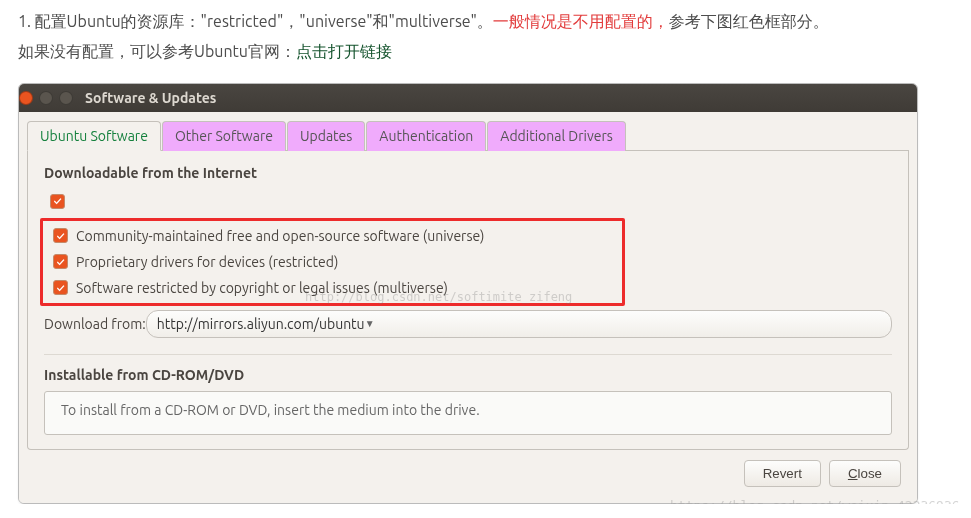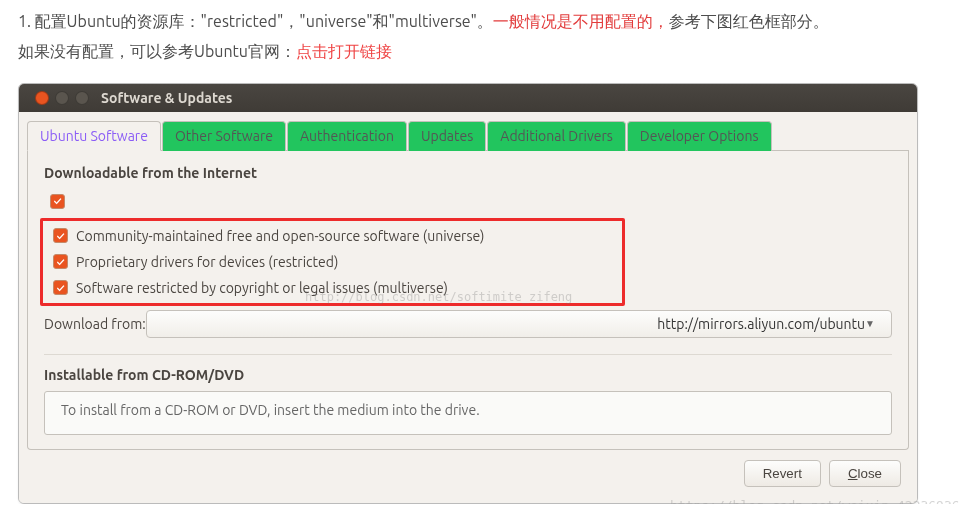--- a/index.html
+++ b/index.html
@@ -10,36 +10,36 @@
       color: #333;
       width: 971px;
     }
     .intro {
       padding: 6px 18px 10px 18px;
       line-height: 1.9;
       font-size: 16px;
     }
     .intro .black { color: #4d4d4d; }
     .intro .red { color: #e23c3c; text-align: center; }
-    .intro .link { color: #ef4444; cursor: pointer; }
+    .intro .link { color: #14532d; cursor: pointer; }
     .window {
       margin: 6px 18px 0 18px;
       width: 900px;
       border: 1px solid #bbb;
       border-radius: 6px;
       background: #f4f1ed;
       overflow: hidden;
       box-shadow: 0 1px 2px rgba(0,0,0,0.08);
     }
     .titlebar {
       background: linear-gradient(to bottom, #4a4641, #3f3b36);
       height: 28px;
       display: flex;
       align-items: center;
-      padding: 0 16px;
+      padding: 0 0;
       gap: 6px;
     }
     .winbtn {
       width: 14px; height: 14px; border-radius: 50%;
       display: inline-block;
       border: 1px solid rgba(0,0,0,0.3);
     }
     .winbtn.close { background: #e95420; }
     .winbtn.min { background: #5a554e; }
     .winbtn.max { background: #5a554e; }
@@ -55,33 +55,33 @@
     }
     .tabs {
       display: flex;
       border-bottom: 1px solid #c5c1bb;
       gap: 0;
     }
     .tab {
       padding: 6px 12px;
       border: 1px solid #c5c1bb;
       border-bottom: none;
-      background: #22c55e;
+      background: #f0abfc;
       border-radius: 4px 4px 0 0;
       margin-right: 1px;
       color: #555;
       cursor: pointer;
       font-size: 14px;
       position: relative;
       top: 1px;
     }
     .tab.active {
       background: #f4f1ed;
       border-bottom: 1px solid #f4f1ed;
-      color: #8b5cf6;
+      color: #15803d;
     }
     .content {
       border: 1px solid #c5c1bb;
       border-top: none;
       border-radius: 0 0 4px 4px;
       padding: 14px 16px;
       background: #f4f1ed;
     }
     .section-title {
       font-weight: bold;
@@ -122,25 +122,25 @@
     }
     .download-row {
       display: flex;
       align-items: center;
       gap: 0;
     }
     .dl-label { color: #4a4540; }
     .dl-select {
       flex: 1;
       border: 1px solid #c5c1bb;
-      border-radius: 4px;
+      border-radius: 12px;
       background: linear-gradient(to bottom, #fdfdfc, #f1eee9);
-      padding: 5px 16px;
-      display: flex;
-      justify-content: flex-end;
+      padding: 5px 10px;
+      display: flex;
+      justify-content: flex-start;
       align-items: center;
       cursor: pointer;
     }
     .dl-caret { color: #666; font-size: 10px; }
     .hr {
       border: none;
       border-top: 1px solid #ddd9d2;
       margin: 16px 0 12px 0;
     }
     .cdbox {
@@ -192,24 +192,23 @@
     <span class="winbtn close"></span>
     <span class="winbtn min"></span>
     <span class="winbtn max"></span>
     <span class="titlebar-text">Software &amp; Updates</span>
   </div>
 
   <div class="panel">
     <div class="tabs">
       <div class="tab active">Ubuntu Software</div>
       <div class="tab">Other Software</div>
+      <div class="tab">Updates</div>
       <div class="tab">Authentication</div>
-      <div class="tab">Updates</div>
       <div class="tab">Additional Drivers</div>
-      <div class="tab">Developer Options</div>
     </div>
 
     <div class="content">
       <div class="section-title">Downloadable from the Internet</div>
 
       <div class="chk-row">
         <span class="chk">✓</span>
       </div>
 
       <div class="redbox">

